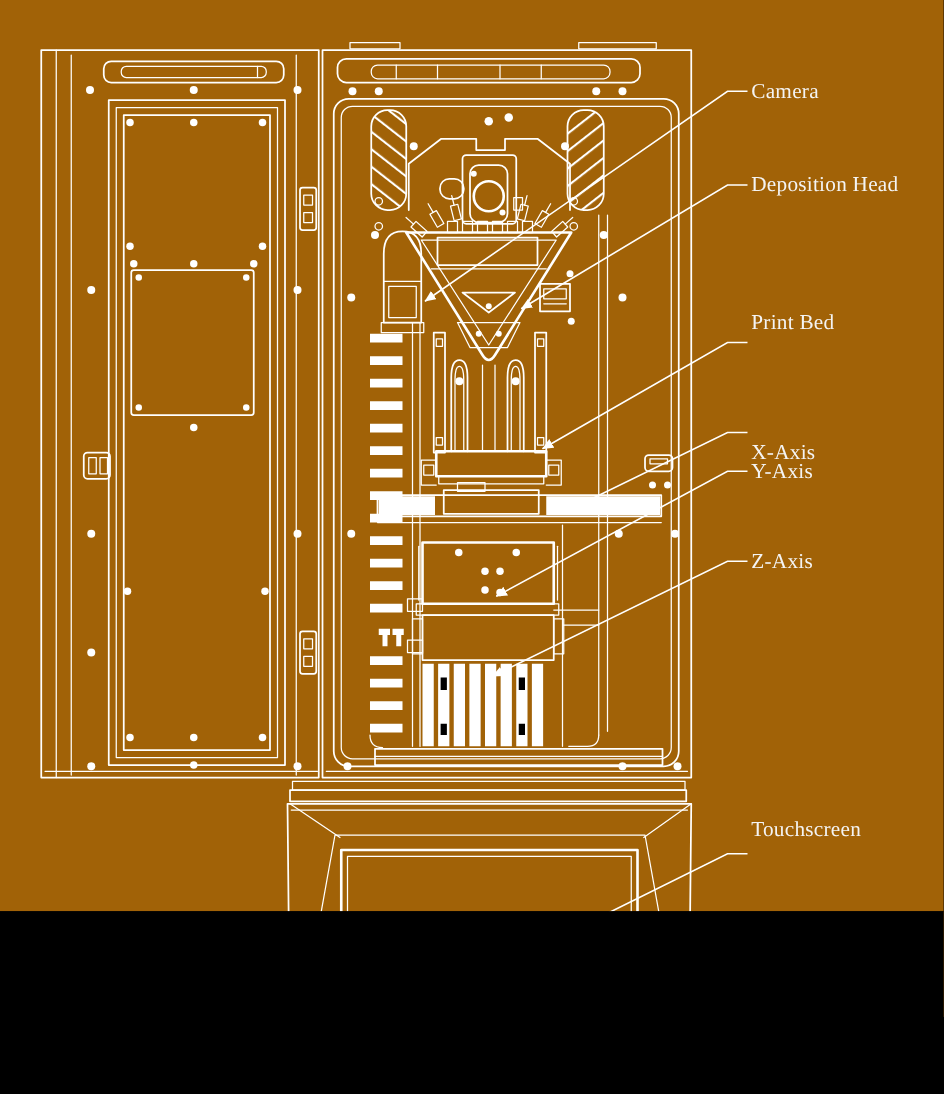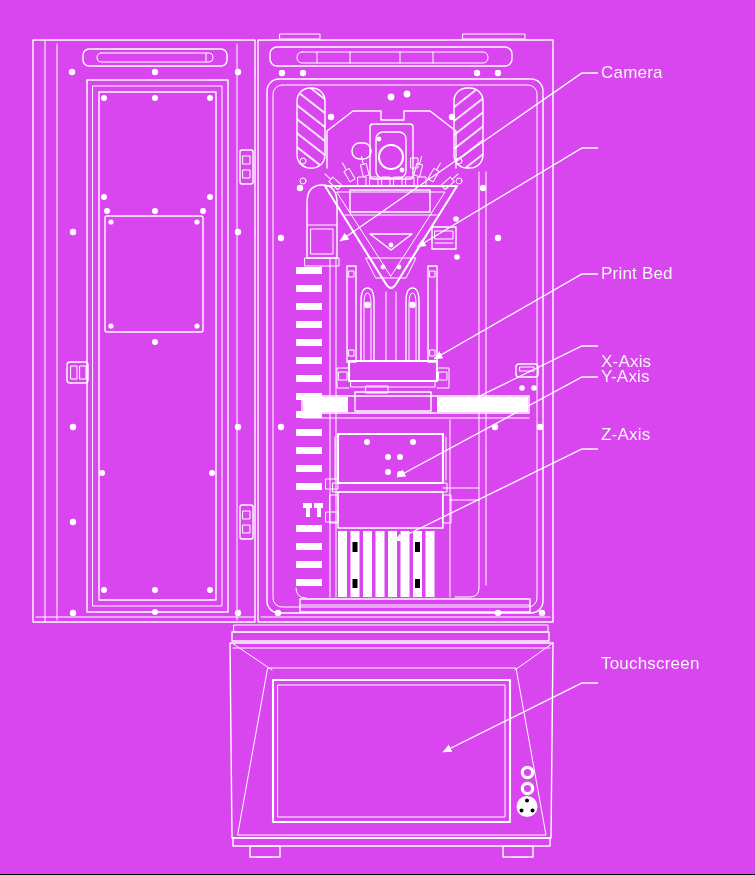--- a/index.html
+++ b/index.html
@@ -1,17 +1,17 @@
 <!DOCTYPE html>
 <html><head>
 <meta charset="utf-8">
 <style>
   html,body{margin:0;padding:0;background:#000;}
-  .stage{position:relative;width:755px;height:874px;background:#d946ef;overflow:hidden;
-         font-family:Liberation Sans, sans-serif;}
+  .stage{position:relative;width:755px;height:729px;background:#a16207;overflow:hidden;
+         font-family:Liberation Serif, serif;}
   .stage svg{position:absolute;left:0;top:0;}
   svg .ln{stroke:#fff;fill:none;stroke-width:1.4;stroke-linejoin:round;stroke-linecap:round;}
   svg .thick{stroke-width:2.1;}
   svg .thin{stroke-width:1;}
   svg .fw{fill:#fff;stroke:none;}
   svg .fb{fill:#000;stroke:none;}
   svg .ring{stroke:#fff;stroke-width:3.2;fill:none;}
   .lbl{position:absolute;left:601px;transform:translateY(-50%);
        color:#f4f4f4;font-size:17px;letter-spacing:.2px;white-space:nowrap;}
 </style>
@@ -377,18 +377,19 @@
     <polyline points="598,148 582,148 417,247" marker-end="url(#arw)"></polyline>
     <polyline points="598,274 582,274 434,359" marker-end="url(#arw)"></polyline>
     <polyline points="598,346 582,346 453,409" marker-end="url(#arw)"></polyline>
     <polyline points="598,377 582,377 397,477" marker-end="url(#arw)"></polyline>
     <polyline points="598,449 582,449 394,541" marker-end="url(#arw)"></polyline>
     <polyline points="598,683 582,683 443,752" marker-end="url(#arw)"></polyline>
   </g>
 </svg>
 
   <div class="lbl" style="top:73px">Camera</div>
-  <div class="lbl" style="top:274px">Print Bed</div>
+  <div class="lbl" style="top:148px">Deposition Head</div>
+  <div class="lbl" style="top:258px">Print Bed</div>
   <div class="lbl" style="top:362px">X-Axis</div>
   <div class="lbl" style="top:377px">Y-Axis</div>
-  <div class="lbl" style="top:435px">Z-Axis</div>
+  <div class="lbl" style="top:449px">Z-Axis</div>
   <div class="lbl" style="top:664px">Touchscreen</div>
 </div>
 
 </body></html>

